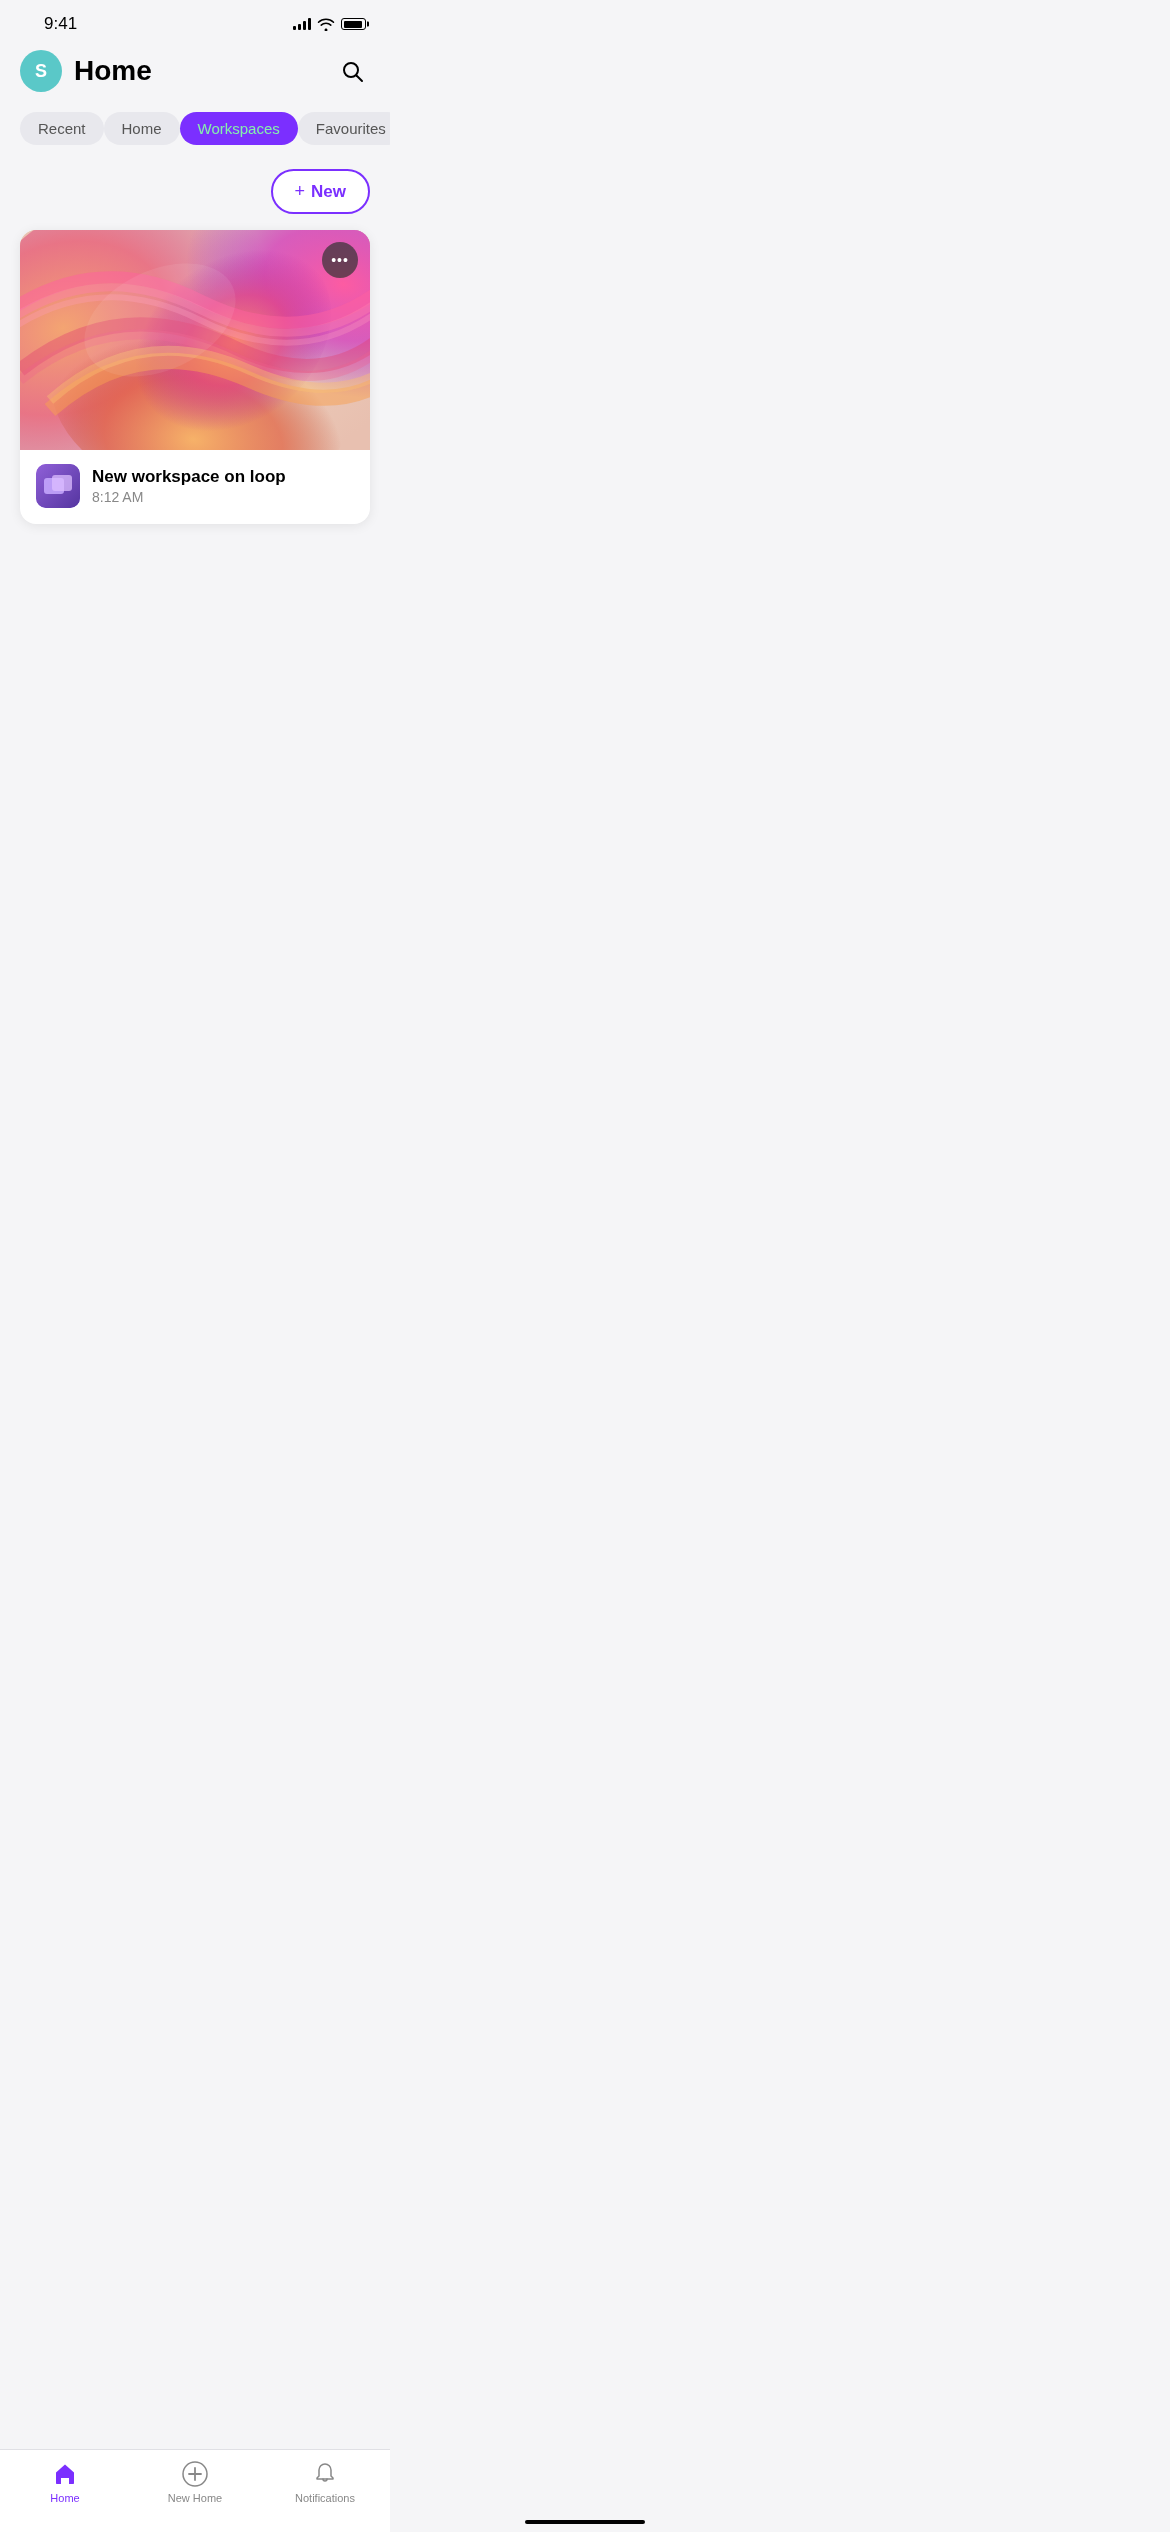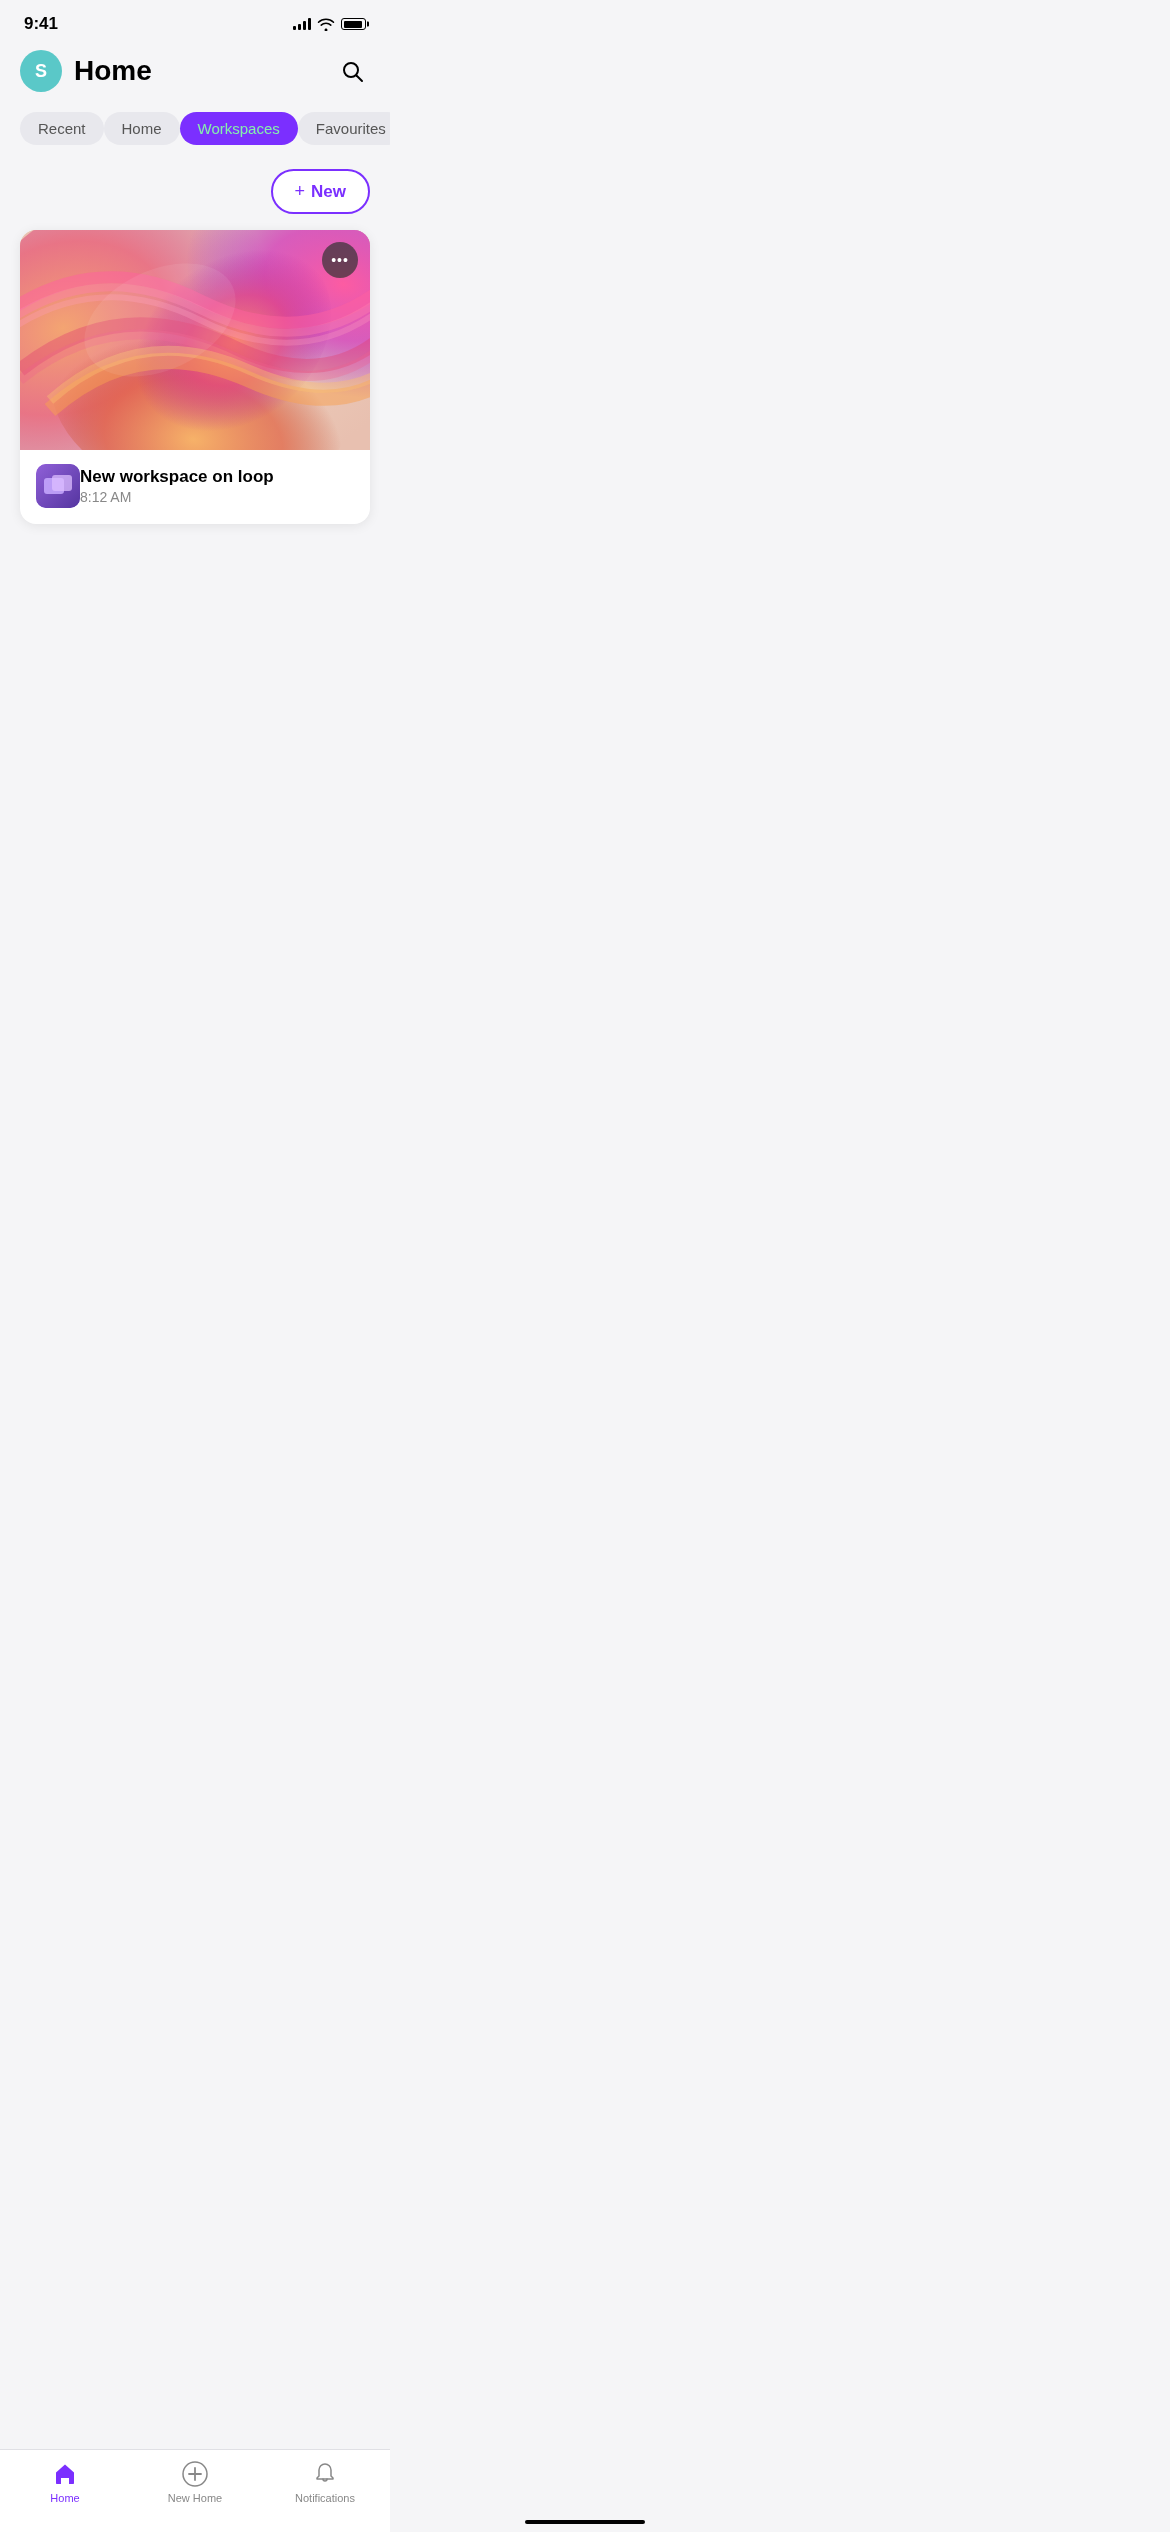--- a/index.html
+++ b/index.html
@@ -17,22 +17,23 @@
     
     .status-bar {
       display: flex;
       justify-content: space-between;
       align-items: center;
       padding: 14px 24px 8px;
       background: #f5f5f7;
     }
     .status-time {
       font-size: 17px;
-      font-weight: 700;
+      font-weight: 400;
       color: #000;
+      margin-left: 20px;
     }
     .status-icons {
       display: flex;
       align-items: center;
       gap: 6px;
     }
     .signal-bars {
       display: flex;
       align-items: flex-end;
       gap: 2px;
@@ -221,21 +222,21 @@
       color: white;
       font-size: 14px;
       letter-spacing: 1px;
       line-height: 1;
     }
 
     .card-info {
       padding: 14px 16px 16px;
       display: flex;
       align-items: center;
-      gap: 0;
+      gap: 12px;
     }
     .workspace-icon {
       width: 44px;
       height: 44px;
       border-radius: 10px;
       background: linear-gradient(135deg, #a060e0, #6040c0);
       display: flex;
       align-items: center;
       justify-content: center;
       flex-shrink: 0;

